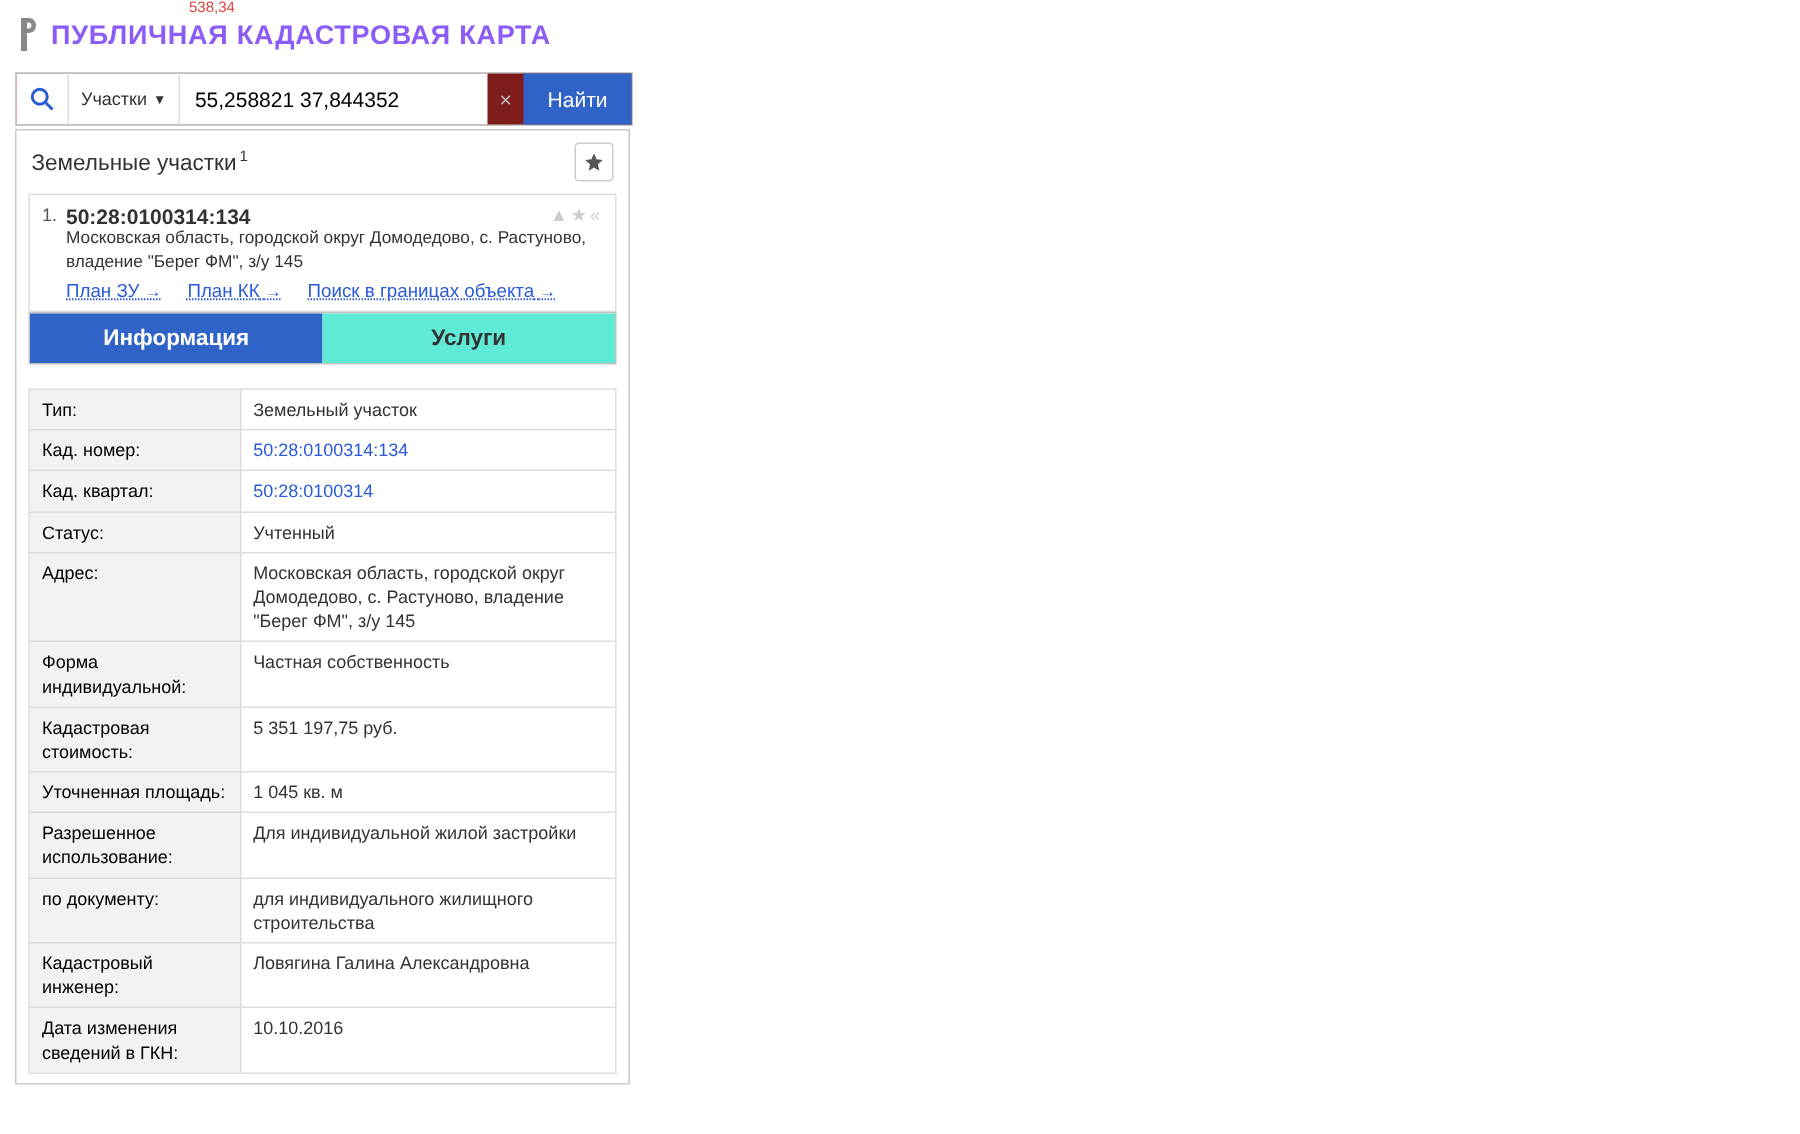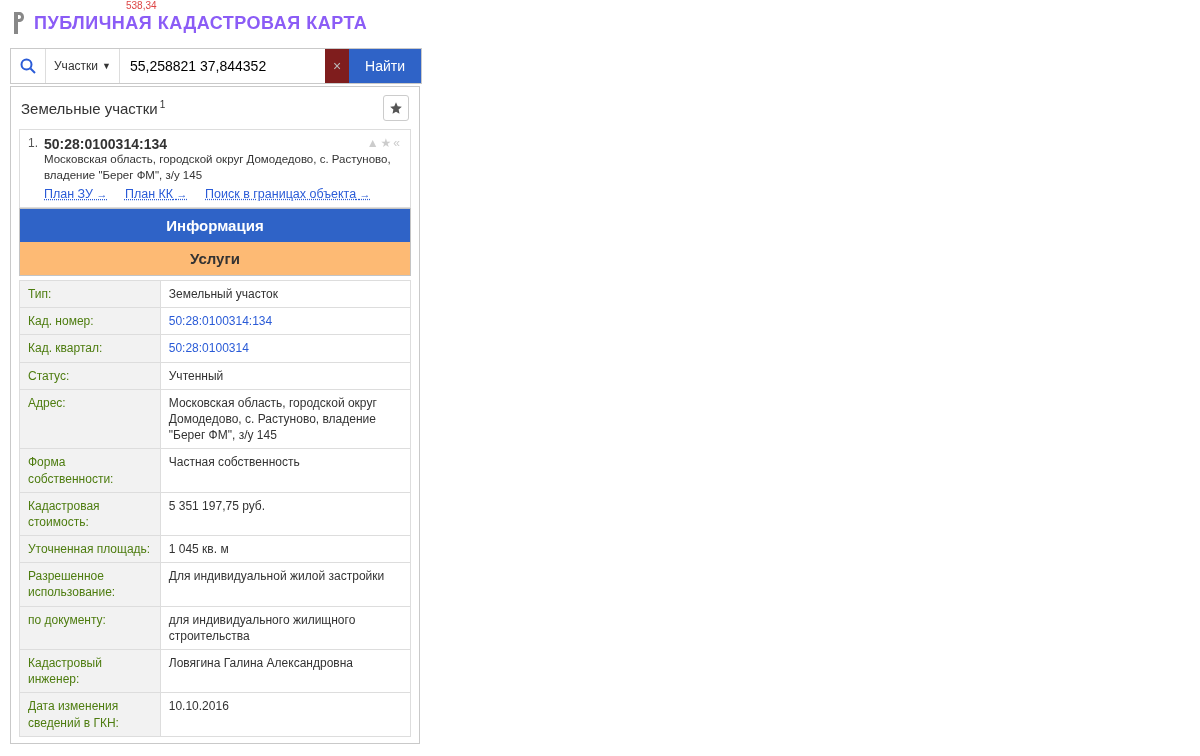--- a/index.html
+++ b/index.html
@@ -113,31 +113,30 @@
     margin: 4px 0 6px 16px;
     font-size: 12.5px;
   }
   .card .links a {
     color: #2a5bd7; text-decoration: underline dotted;
     margin-right: 14px; cursor:pointer;
   }
   .card .links .arr { font-size:11px;}
 
   .tabs {
-    margin: 0 8px 4px 8px;
+    margin: 0 8px 16px 8px;
     display:flex;
     border:1px solid #c4c4c4;
-    flex-direction:column;
   }
   .tabs .tab {
     flex: 1;
     text-align: center;
     padding: 8px 0;
     font-size: 15px; font-weight: bold;
-    background: #fdba74;
+    background: #5eead4;
     cursor: pointer;
   }
   .tabs .tab.active {
     background: #2f63c7; color: #fff;
   }
 
   table.info {
     margin: 0 8px 0 8px;
     width: calc(100% - 16px);
     border-collapse: collapse;
@@ -145,21 +144,21 @@
   }
   table.info tr { vertical-align: top; }
   table.info td {
     border: 1px solid #ddd;
     padding: 5px 8px;
     line-height: 1.35;
   }
   table.info td.k {
     width: 36%;
     background: #f2f2f2;
-    color:#4d7c0f;
+    color:#000000;
   }
   table.info td.v a { color:#2a5bd7; cursor:pointer; }
 
   
   .map {
     position: absolute;
     left: 0; top: 0;
     width: 1200px; height: 756px;
     z-index: -1;
   }
@@ -247,21 +246,21 @@
         </tr>
     <tr>
           <td class="k">Статус:</td>
           <td class="v">Учтенный</td>
         </tr>
     <tr>
           <td class="k">Адрес:</td>
           <td class="v">Московская область, городской округ Домодедово, с. Растуново, владение "Берег ФМ", з/у 145</td>
         </tr>
     <tr>
-          <td class="k">Форма собственности:</td>
+          <td class="k">Форма индивидуальной:</td>
           <td class="v">Частная собственность</td>
         </tr>
     <tr>
           <td class="k">Кадастровая стоимость:</td>
           <td class="v">5 351 197,75 руб.</td>
         </tr>
     <tr>
           <td class="k">Уточненная площадь:</td>
           <td class="v">1 045 кв. м</td>
         </tr>

